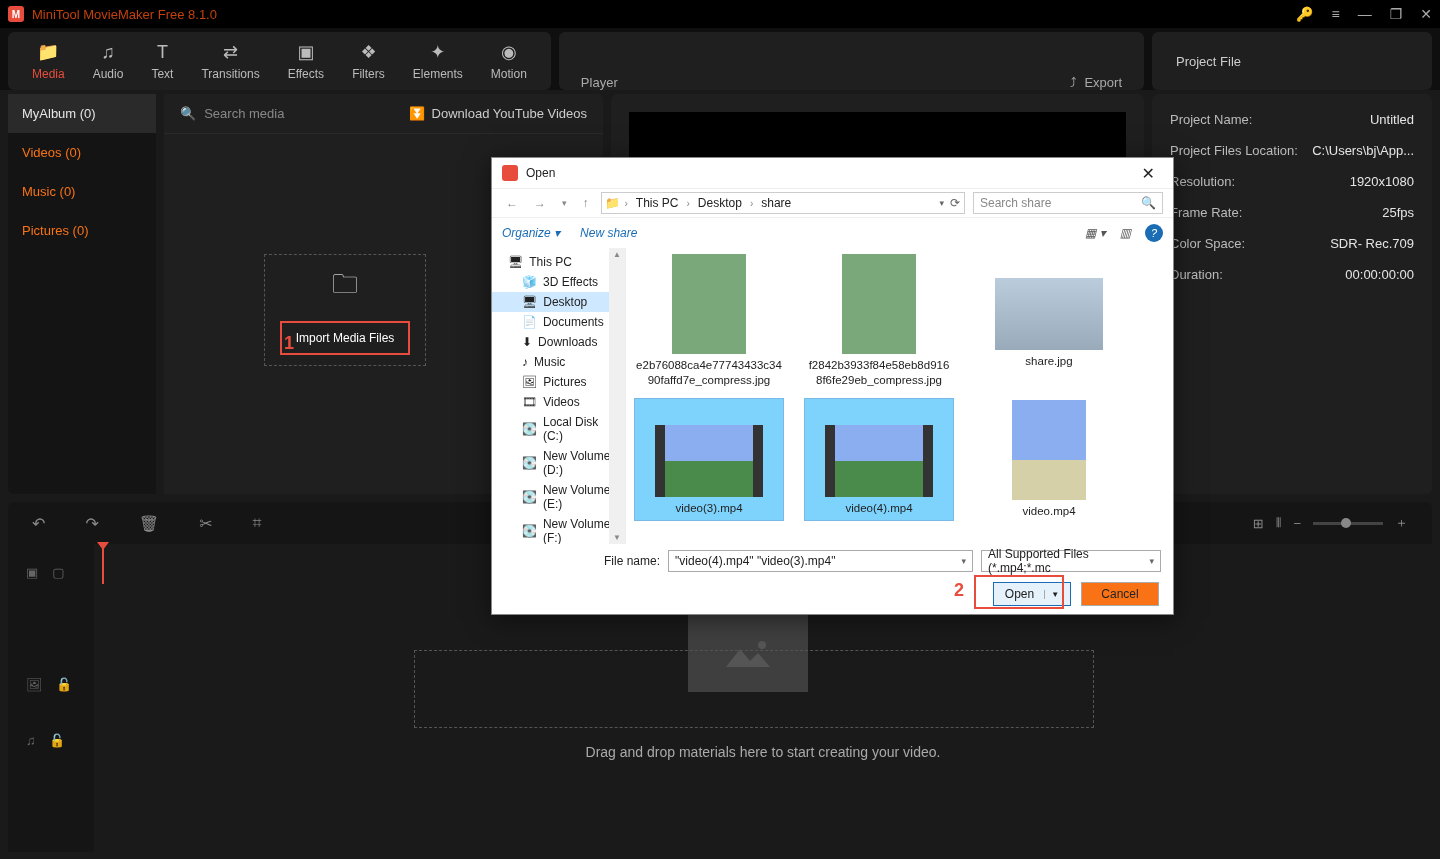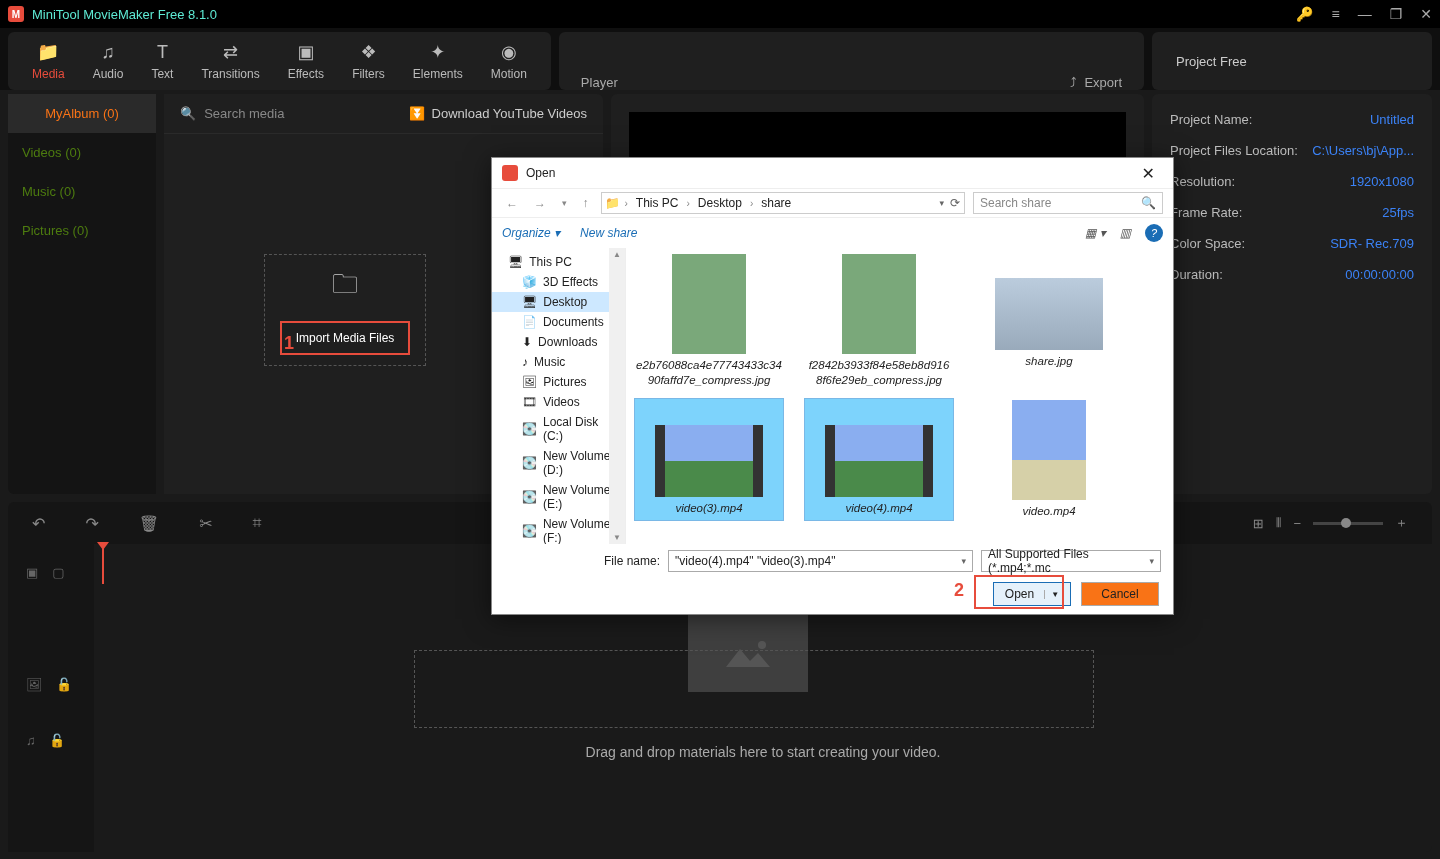--- a/index.html
+++ b/index.html
@@ -1,61 +1,61 @@
 <!DOCTYPE html>
 <html><head>
 <meta charset="utf-8">
 <style>
 * { margin: 0; padding: 0; box-sizing: border-box; font-family: -apple-system, Segoe UI, Arial, sans-serif; }
 body { background: #1a1a1a; color: #ccc; width: 1440px; height: 859px; overflow: hidden; font-size: 13px; position: relative; }
 
 
 .titlebar { height: 28px; background: #000; display: flex; align-items: center; padding: 0 8px; }
 .titlebar .logo { width: 16px; height: 16px; background: #e74c3c; border-radius: 3px; margin-right: 8px; display: flex; align-items: center; justify-content: center; font-size: 10px; color: #fff; font-weight: bold; }
-.titlebar .title { color: #5eead4; font-size: 13px; font-weight: 500; flex: 1; }
+.titlebar .title { color: #c2410c; font-size: 13px; font-weight: 500; flex: 1; }
 .titlebar .winctrls { display: flex; gap: 18px; align-items: center; }
 .titlebar .winctrls span { color: #aaa; cursor: pointer; font-size: 14px; }
 .titlebar .key-icon { color: #f0c040; }
 
 
 .toptabs { height: 62px; background: #0f0f0f; display: flex; padding: 4px 8px 0; gap: 8px; }
 .tabgroup { background: #1f1f1f; border-radius: 6px; display: flex; align-items: center; padding: 6px 10px; }
 .tabbtn { display: flex; flex-direction: column; align-items: center; justify-content: center; padding: 4px 14px; cursor: pointer; color: #bbb; gap: 4px; }
 .tabbtn.active { color: #e74c3c; }
 .tabbtn .ic { font-size: 18px; }
 .tabbtn .lbl { font-size: 12px; }
 
 .player-panel { flex: 1; background: #1f1f1f; border-radius: 6px; display: flex; align-items: flex-end; justify-content: space-between; padding: 0 22px; color: #aaa; }
 .export-btn { display: flex; align-items: center; gap: 8px; cursor: pointer; }
 
 .info-panel-head { width: 280px; background: #1f1f1f; border-radius: 6px; display: flex; align-items: center; padding: 0 24px; color: #ccc; }
 
 
 .mainrow { display: flex; height: 400px; padding: 0 8px; gap: 8px; margin-top: 4px; }
 .sidebar { width: 148px; background: #141414; border-radius: 6px 0 0 6px; }
-.sidebar .item { padding: 12px 14px; color: #4d7c0f; cursor: pointer; font-size: 13px; }
-.sidebar .item.active { background: #2a2a2a; color: #f97316; text-align: center; }
+.sidebar .item { padding: 12px 14px; color: #f97316; cursor: pointer; font-size: 13px; }
+.sidebar .item.active { background: #2a2a2a; color: #e5e5e5; }
 
 .mediapane { flex: 1; background: #1f1f1f; border-radius: 0 6px 6px 0; position: relative; }
 .media-toolbar { height: 40px; display: flex; align-items: center; padding: 0 16px; gap: 16px; color: #888; border-bottom: 1px solid #2a2a2a; }
 .media-toolbar .search { flex: 1; display: flex; align-items: center; gap: 8px; }
 .media-toolbar .dl { display: flex; align-items: center; gap: 6px; cursor: pointer; color: #ccc; }
 
 .import-box { position: absolute; left: 100px; top: 160px; width: 162px; height: 112px; border: 1px dashed #555; display: flex; flex-direction: column; align-items: center; justify-content: center; gap: 12px; cursor: pointer; }
 .import-box .folder { font-size: 26px; color: #ccc; }
 .import-inner { border: 2px solid #e74c3c; padding: 8px 14px; color: #fff; font-size: 12px; }
 .annotation-1 { position: absolute; left: 120px; top: 239px; color: #e74c3c; font-size: 18px; font-weight: bold; }
 
 .preview-col { width: 533px; background: #1f1f1f; border-radius: 6px; }
 .preview-video { margin: 18px; height: 350px; background: #000; }
 
 .info-col { width: 280px; background: #1f1f1f; border-radius: 6px; padding: 18px; }
 .info-col .row { display: flex; justify-content: space-between; margin-bottom: 16px; font-size: 13px; text-align: center; }
 .info-col .row .k { color: #bbb; }
-.info-col .row .v { color: #3b82f6; }
+.info-col .row .v { color: #e5e5e5; }
 
 
 .timeline-tools { height: 42px; background: #151515; display: flex; align-items: center; padding: 0 24px; gap: 40px; margin: 8px 8px 0; border-radius: 6px 6px 0 0; }
 .timeline-tools .tool { color: #888; font-size: 16px; cursor: pointer; }
 .timeline-tools .spacer { flex: 1; }
 .timeline-tools .zoom { display: flex; align-items: center; gap: 12px; color: #888; }
 .timeline-tools .zoom-track { width: 70px; height: 3px; background: #444; position: relative; }
 .timeline-tools .zoom-thumb { position: absolute; left: 28px; top: -4px; width: 10px; height: 10px; border-radius: 50%; background: #888; }
 
 .timeline { height: 308px; background: #1a1a1a; margin: 0 8px 8px; border-radius: 0 0 6px 6px; position: relative; display: flex; }
@@ -100,21 +100,21 @@
 .dlg-tree .scrollbar::before { content:'▲'; position:absolute; top:2px; left:4px; font-size:8px; color:#888; }
 .dlg-tree .scrollbar::after { content:'▼'; position:absolute; bottom:2px; left:4px; font-size:8px; color:#888; }
 
 .dlg-files { flex: 1; padding: 4px 8px; display: flex; flex-wrap: wrap; gap: 8px 20px; align-content: flex-start; overflow: hidden; }
 .file-item { width: 150px; text-align: center; cursor: pointer; padding: 2px; }
 .file-item.sel { background: #7dd3fc; border: 1px solid #7ab8e6; }
 .file-thumb { width: 74px; height: 100px; margin: 0 auto 4px; background: #7aa87a; position: relative; }
 .file-thumb.wide { width: 108px; height: 72px; margin-top: 24px; background: linear-gradient(#bcd,#9ab); }
 .file-thumb.tall { background: linear-gradient(#8aaef0 60%, #d6d0a8 60%); }
 .film-strip .file-thumb { background: linear-gradient(#8aaef0 50%, #4a8a4a 50%); border-left: 10px solid #333; border-right: 10px solid #333; width: 108px; height: 72px; margin-top: 24px; }
-.file-name { font-size: 11.5px; word-break: break-all; line-height: 1.3; font-style: italic; }
+.file-name { font-size: 11.5px; word-break: break-all; line-height: 1.3; }
 
 .dlg-footer { padding: 6px 12px 12px; }
 .dlg-footer .fn-row { display: flex; align-items: center; gap: 8px; margin-bottom: 10px; }
 .dlg-footer .fn-row label { margin-left: 100px; }
 .dlg-footer .fn-row .fn-input { flex: 1; border: 1px solid #aaa; height: 22px; padding: 0 6px; display:flex; align-items:center; justify-content:space-between; }
 .dlg-footer .fn-row .ft-select { width: 180px; border: 1px solid #aaa; height: 22px; padding: 0 6px; display:flex; align-items:center; justify-content:space-between; }
 .dlg-footer .btn-row { display: flex; justify-content: flex-end; gap: 10px; padding-right: 2px; }
 .dlg-footer .btn { width: 78px; height: 24px; border: 1px solid #aaa; background: #f97316; display: flex; align-items: center; justify-content: center; cursor: pointer; }
 .dlg-footer .btn.primary { border: 1px solid #1a6db5; background: #e5f1fb; }
 
@@ -173,21 +173,21 @@
       </div>
     </div>
   <div class="player-panel">
     <span>Player</span>
     <span class="export-btn">
       <span>⤴</span>
       <span>Export</span>
     </span>
   </div>
   <div class="info-panel-head">
-    <span>Project Free</span>
+    <span>Project File</span>
   </div>
 </div>
 
 <div class="mainrow">
   <div class="sidebar" id="sidebar">
       <div class="item active">MyAlbum (0)</div>
       <div class="item">Videos (0)</div>
       <div class="item">Music (0)</div>
       <div class="item">Pictures (0)</div>
     </div>

